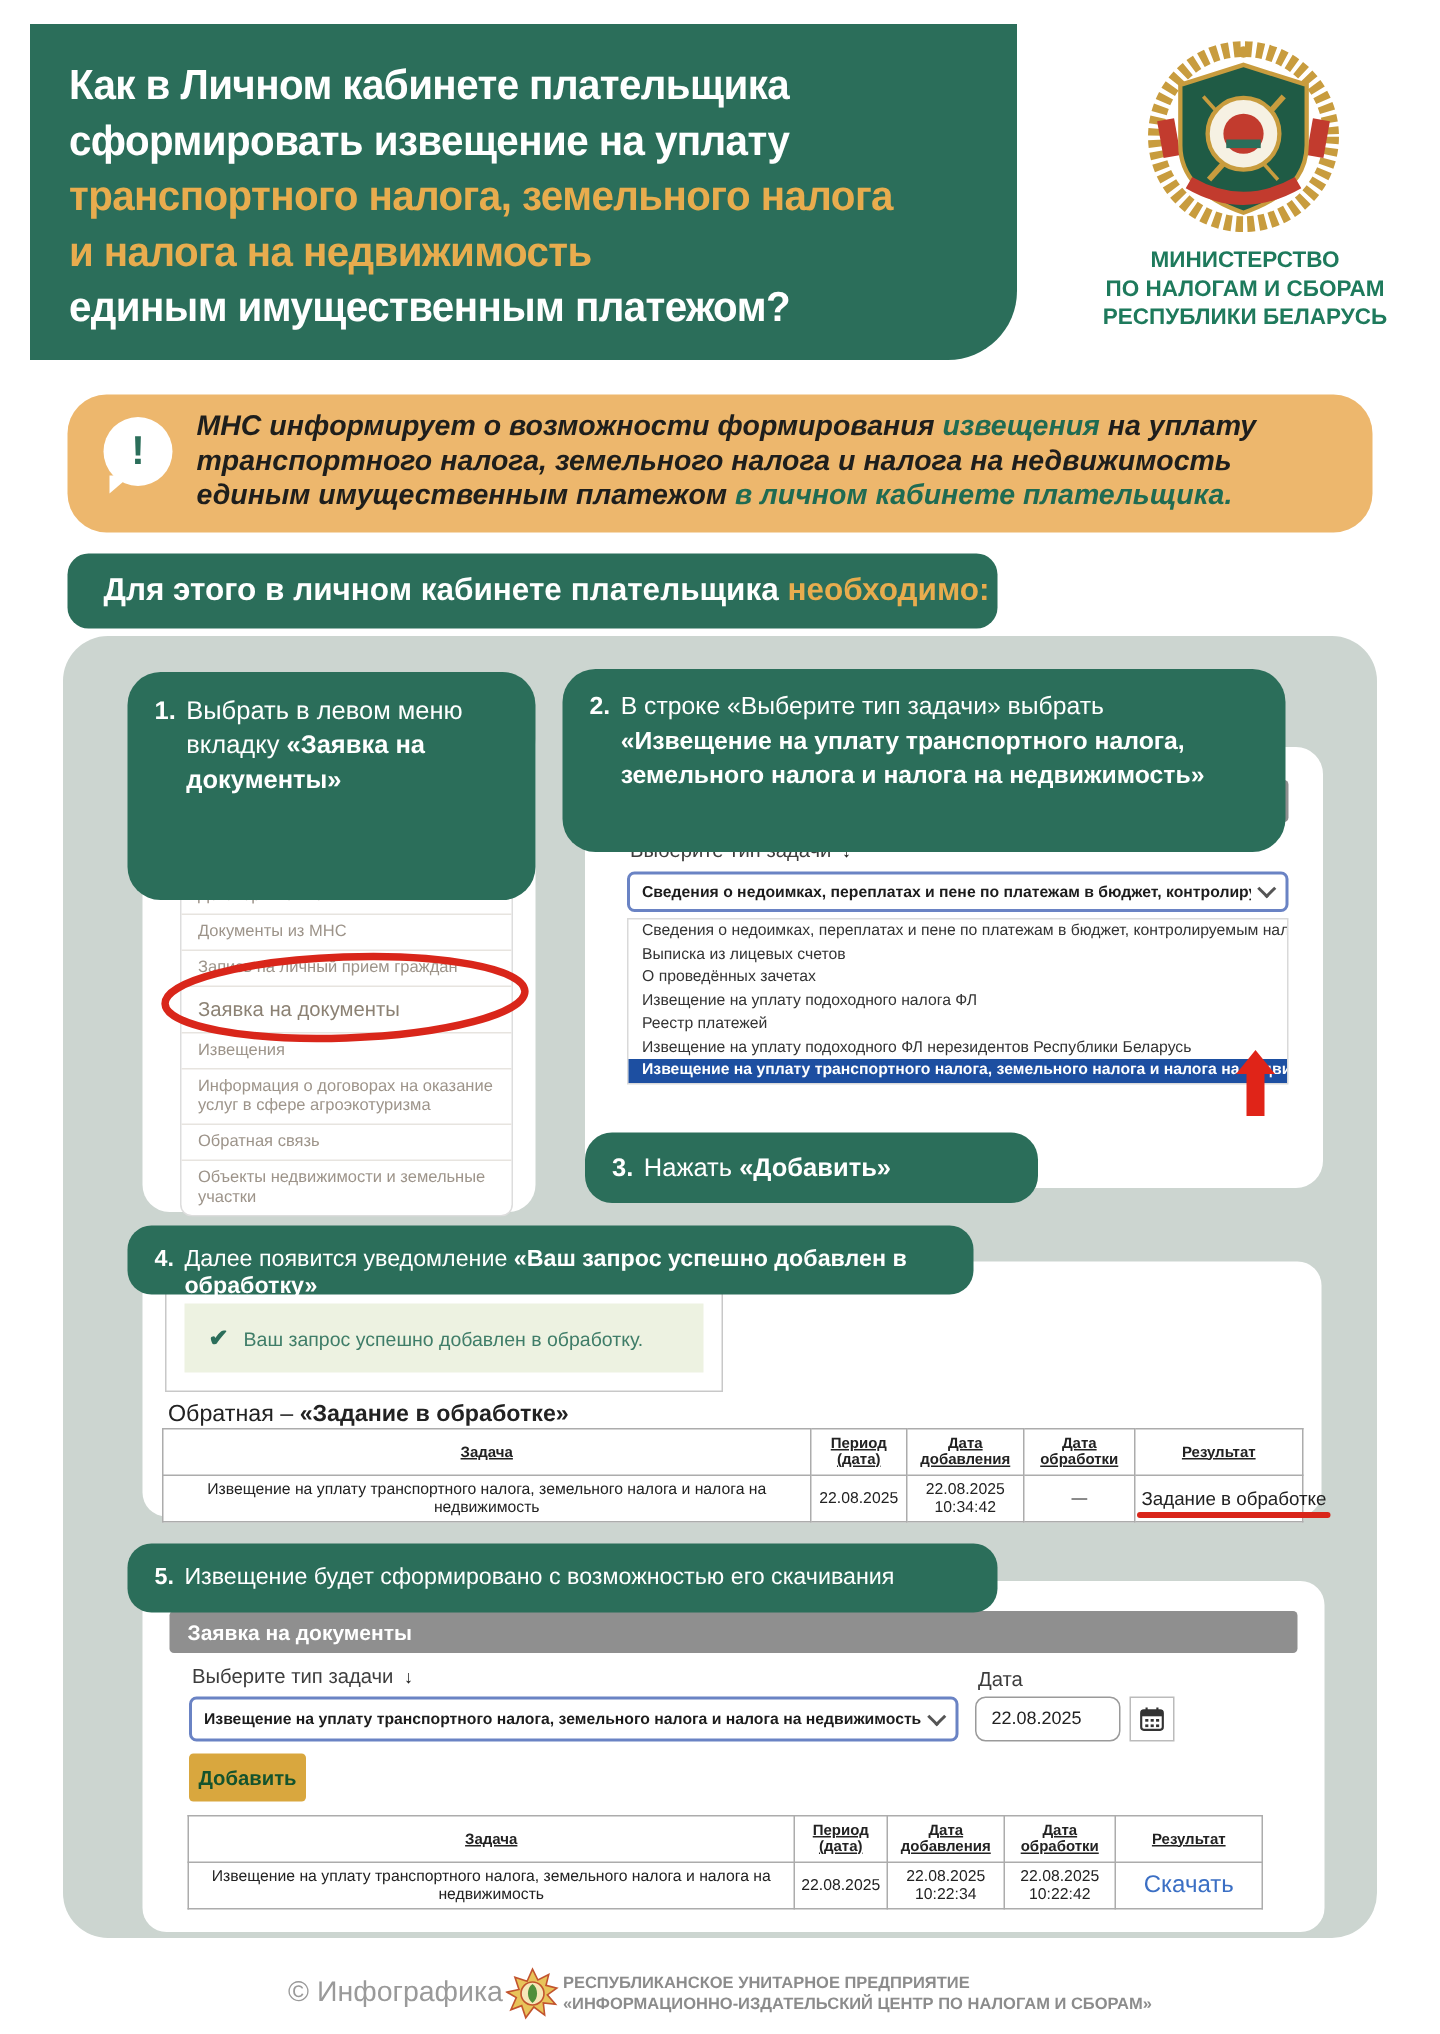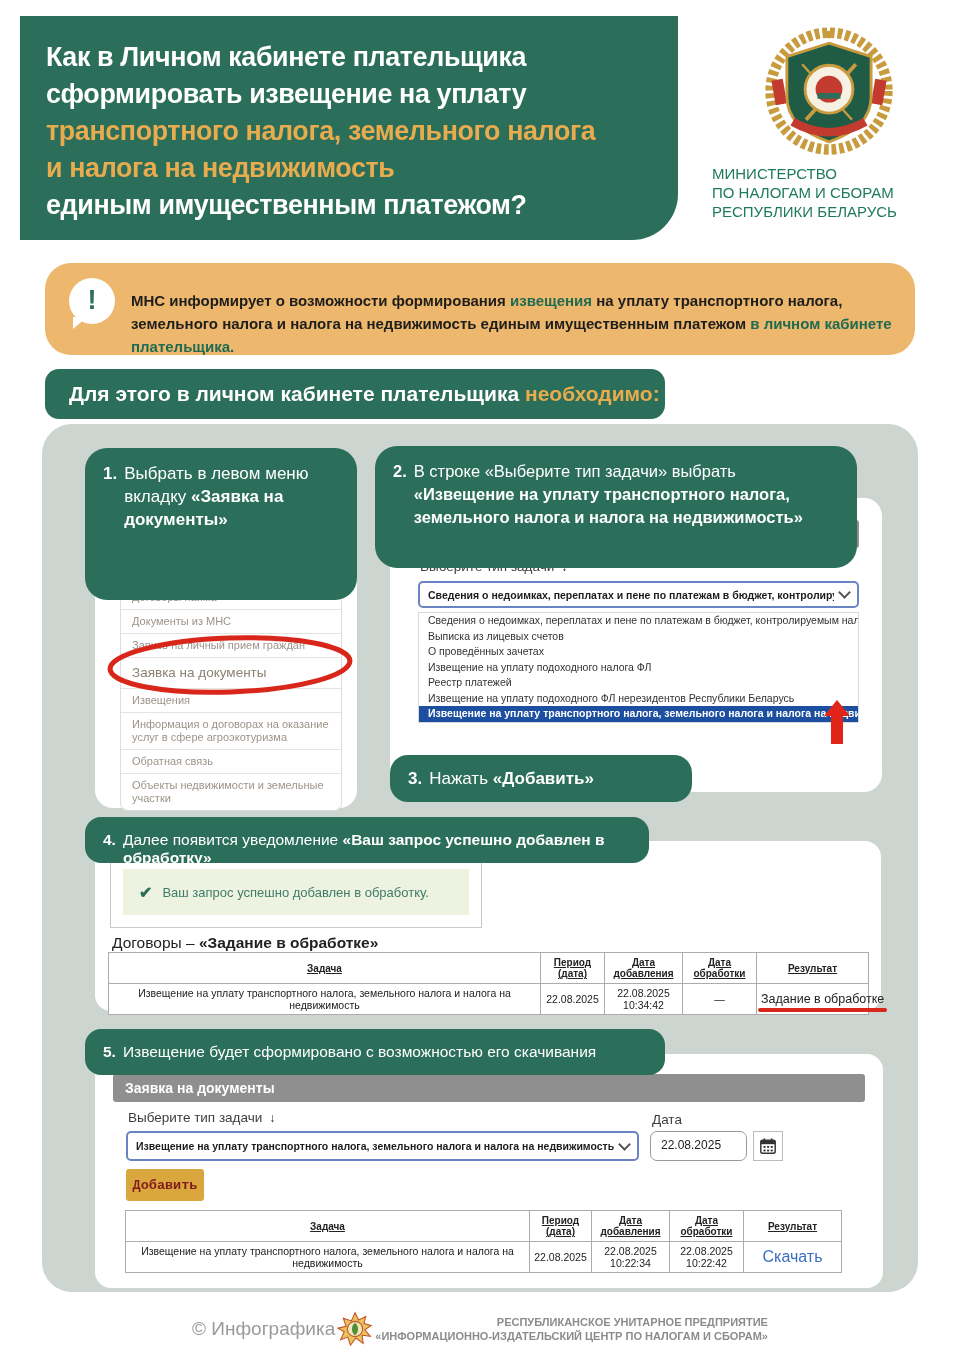--- a/index.html
+++ b/index.html
@@ -7,34 +7,34 @@
           font-family:"Liberation Sans", sans-serif; overflow:hidden; }
 
   
   .hdr { position:absolute; left:20px; top:16px; width:658px; height:224px;
          background:#2B6E5A; border-radius:0 0 46px 0; }
   .hdr-title { position:absolute; left:26px; top:22px; width:640px;
                font-weight:bold; font-size:28px; line-height:37px; color:#fff;
                letter-spacing:-0.4px; transform:scaleX(0.96); transform-origin:left top; }
   .gold { color:#E8AC4E; }
   .emblem { position:absolute; left:762px; top:26px; width:134px; height:134px; }
-  .ministry { position:absolute; left:712px; top:164px; width:236px; text-align:left;
-              color:#1E7A5C; font-weight:normal; font-size:15px; line-height:19px; }
+  .ministry { position:absolute; left:712px; top:164px; width:236px; text-align:center;
+              color:#1E7A5C; font-weight:bold; font-size:15px; line-height:19px; }
 
   
   .notice { position:absolute; left:45px; top:263px; width:870px; height:92px;
             background:#EDB76D; border-radius:26px; }
   .bubble { position:absolute; left:24px; top:15px; width:46px; height:46px;
             background:#fff; border-radius:50%; }
   .bubble::after { content:""; position:absolute; left:4px; bottom:-5px; width:0; height:0;
             border-left:14px solid #fff; border-bottom:12px solid transparent; }
   .bubble-mark { position:absolute; width:100%; text-align:center; top:7px;
             color:#2B6E5A; font-weight:bold; font-size:27px; }
-  .notice-text { position:absolute; left:86px; top:26px; width:770px;
-            font-size:15px; line-height:23px; font-weight:bold; color:#1e1e1c; }
+  .notice-text { position:absolute; left:86px; top:10px; width:770px;
+            font-size:19px; line-height:23px; font-weight:bold; color:#1e1e1c;font-style:italic; }
   .tgreen { color:#1F6B52; }
 
   
   .section-band { position:absolute; left:45px; top:369px; width:620px; height:50px;
             background:#2B6E5A; border-radius:14px; color:#fff; font-weight:bold;
             font-size:21px; line-height:50px; padding-left:24px; box-sizing:border-box; }
 
   
   .main { position:absolute; left:42px; top:424px; width:876px; height:868px;
           background:#CCD5D0; border-radius:30px; }
@@ -122,29 +122,29 @@
   .gb5 { left:113px; top:1074px; width:752px; height:28px; line-height:28px; z-index:2; }
   .sel5 { left:126px; top:1131px; width:513px; height:30px; }
   .date-label { position:absolute; left:652px; top:1112px; font-size:13.5px; color:#3d3d3d; z-index:2; }
   .datebox { position:absolute; left:650px; top:1131px; width:97px; height:30px; background:#fff;
              border:1.5px solid #9a9a9a; border-radius:7px; box-sizing:border-box; z-index:2;
              font-size:12px; color:#222; line-height:27px; padding-left:10px; }
   .calbtn { position:absolute; left:753px; top:1131px; width:30px; height:30px; background:#fff;
              border:1px solid #bbb; box-sizing:border-box; z-index:2;
              display:flex; align-items:center; justify-content:center; }
   .addbtn { position:absolute; left:126px; top:1169px; width:78px; height:32px; background:#D9A73E;
-             border-radius:3px; color:#7f1d1d; font-weight:bold; font-size:13.5px; z-index:2;
-             display:flex; align-items:center; justify-content:center;font-family:Liberation Mono, monospace; }
+             border-radius:3px; color:#14532d; font-weight:bold; font-size:13.5px; z-index:2;
+             display:flex; align-items:center; justify-content:center; }
 
   
   .footer { position:absolute; left:0; top:1302px; width:960px; height:54px;
             display:flex; align-items:center; justify-content:center; gap:2px; }
   .copyright { color:#9A9A9A; font-size:19px; }
   .flogo { width:36px; height:38px; }
-  .company { color:#8C8C8C; font-size:11px; font-weight:bold; line-height:14px;text-align:right; }
+  .company { color:#8C8C8C; font-size:11px; font-weight:bold; line-height:14px; }
 </style>
 </head>
 <body>
 
 <div class="page">
 
   <div class="hdr">
     <div class="hdr-title">
       <span>Как в Личном кабинете плательщика</span><br>
       <span>сформировать извещение на уплату</span><br>
@@ -258,21 +258,21 @@
     <span><span>Далее появится уведомление </span><span class="sb-bold">«Ваш запрос успешно добавлен в обработку»</span></span>
   </div>
   <div class="card card4"></div>
   <div class="notif-outer">
     <div class="notif">
       <span class="check">✔</span>
       <span class="notif-text">Ваш запрос успешно добавлен в обработку.</span>
     </div>
   </div>
   <div class="result-line">
-    <span>Договоры – </span><span class="sb-bold">«Задание в обработке»</span>
+    <span>Обратная – </span><span class="sb-bold">«Задание в обработке»</span>
   </div>
   <table class="rt t4">
     <colgroup>
         <col style="width:432px">
         <col style="width:64px">
         <col style="width:78px">
         <col style="width:74px">
         <col style="width:112px">
       </colgroup>
     <tbody>

